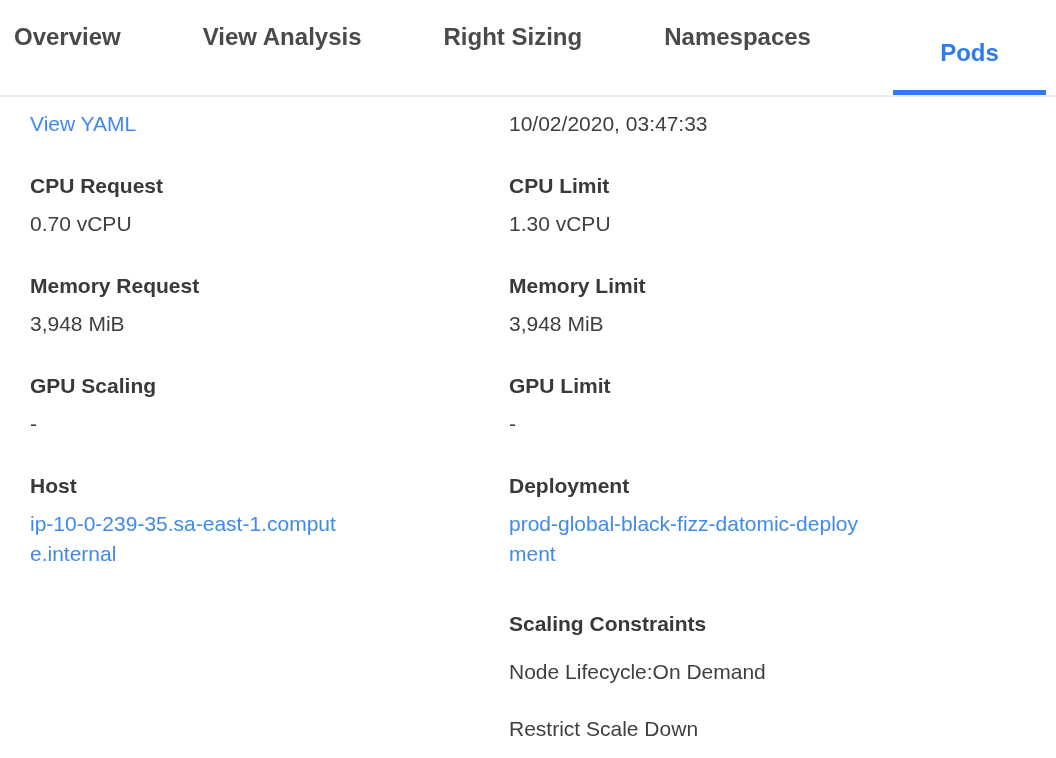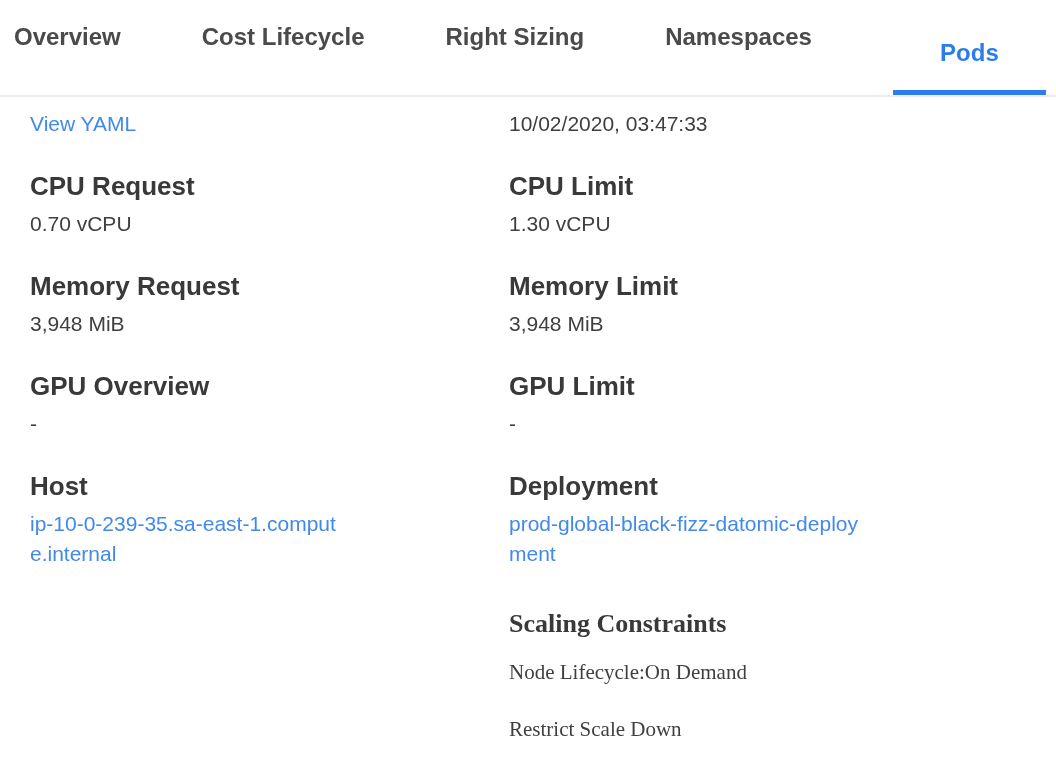--- a/index.html
+++ b/index.html
@@ -56,50 +56,50 @@
   }
   .col-left { width: 436px; flex-shrink: 0; }
   .col-right { flex: 1; min-width: 0; }
 
   .top-row {
     font-size: 21px;
     line-height: 30px;
   }
   .field { margin-top: 32px; }
   .label {
-    font-size: 26px;
+    font-size: 21px;
     font-weight: 700;
     line-height: 30px;
     color: #393939;
   }
   .value {
     font-size: 21px;
     line-height: 30px;
     color: #3f3f3f;
     margin-top: 8px;
   }
   .link {
     color: #4189ea;
     text-decoration: none;
     cursor: pointer;
   }
   a.value { display: block; }
   .wrap-host { max-width: 322px; word-break: break-all; }
   .wrap-deploy { max-width: 364px; word-break: break-all; }
 
-  .scaling { margin-top: 40px; font-family: Liberation Serif, serif; }
+  .scaling { margin-top: 40px; }
   .sc-item-1 { margin-top: 27px; }
   .sc-item-2 { margin-top: 18px; }
 </style>
 </head>
 <body>
 
 <nav class="tabbar">
   <div class="tab">Overview</div>
-  <div class="tab">Cost Lifecycle</div>
+  <div class="tab">View Analysis</div>
   <div class="tab">Right Sizing</div>
   <div class="tab">Namespaces</div>
   <div class="tab active tab-fixed">Pods</div>
 </nav>
 
 <main class="content">
 
   <div class="col-left">
     <a class="top-row link">View YAML</a>
 
@@ -107,21 +107,21 @@
       <div class="label">CPU Request</div>
       <div class="value">0.70 vCPU</div>
     </div>
 
     <div class="field">
       <div class="label">Memory Request</div>
       <div class="value">3,948 MiB</div>
     </div>
 
     <div class="field">
-      <div class="label">GPU Overview</div>
+      <div class="label">GPU Scaling</div>
       <div class="value">-</div>
     </div>
 
     <div class="field">
       <div class="label">Host</div>
       <a class="value link wrap-host">ip-10-0-239-35.sa-east-1.compute.internal</a>
     </div>
   </div>
 
   <div class="col-right">

